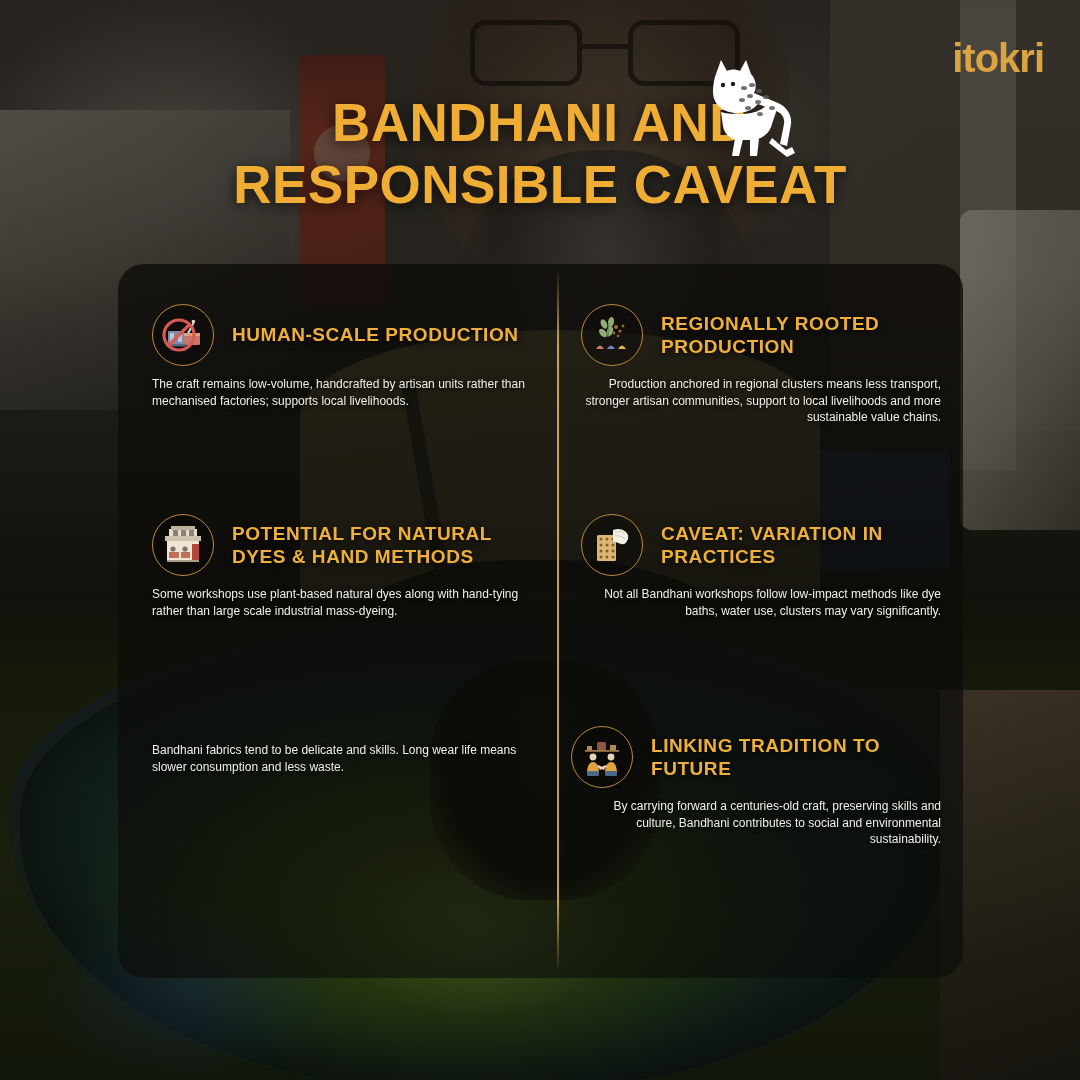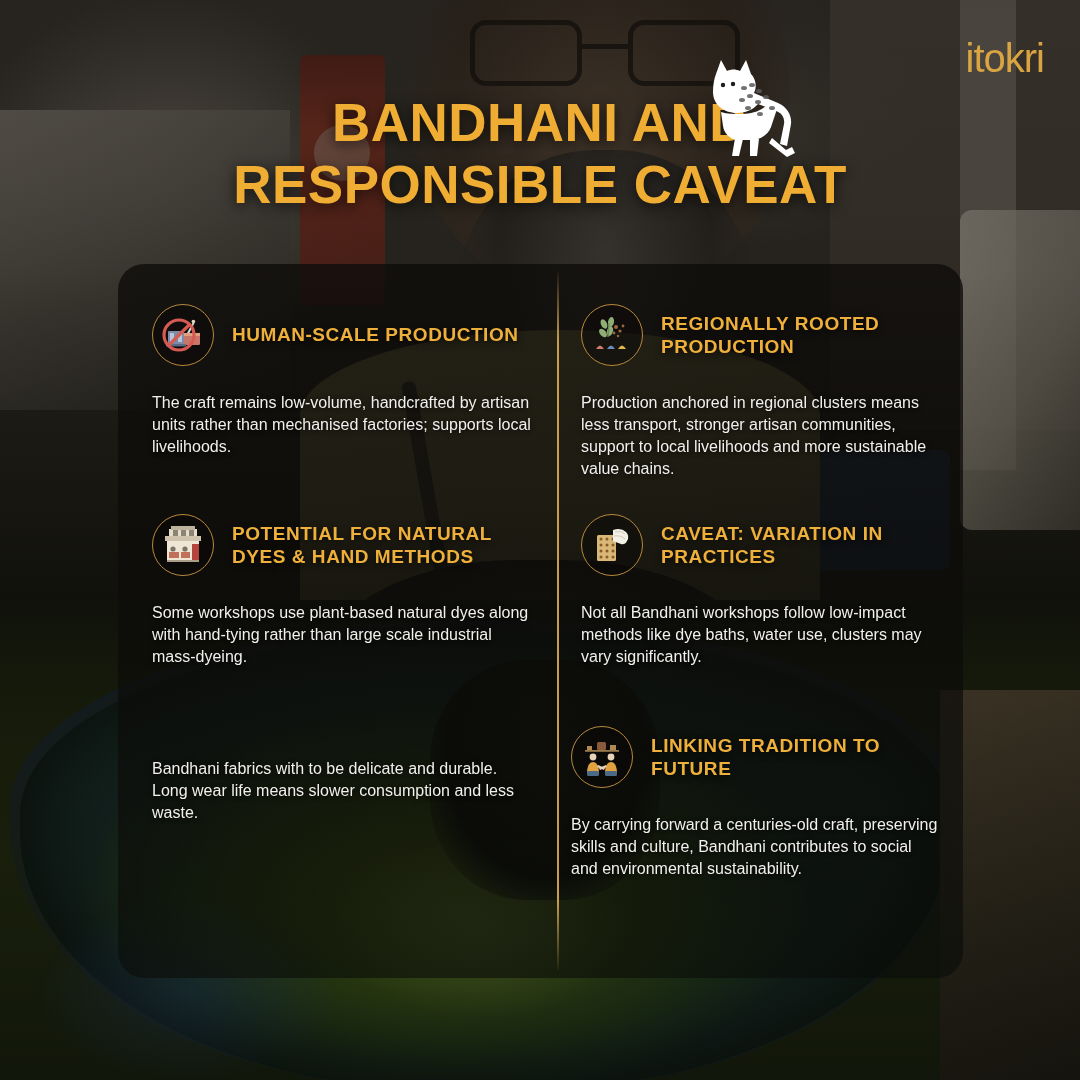--- a/index.html
+++ b/index.html
@@ -141,21 +141,21 @@
   
   .veil {
     position:absolute; inset:0;
     background:
       linear-gradient(180deg, rgba(10,8,6,.55) 0%, rgba(10,8,6,.42) 25%, rgba(8,10,6,.46) 60%, rgba(8,10,6,.55) 100%);
   }
 
   
   .logo {
     position:absolute; right:36px; top:38px;
-    font-size:40px; font-weight:400; letter-spacing:-1px;
+    font-size:40px; font-weight:700; letter-spacing:-1px;
     color:#d9a441; line-height:1;
     font-family:"Liberation Sans", sans-serif;
     text-align:right;
   }
 
   .title-wrap {
     position:absolute; left:0; top:92px; width:1080px;
     text-align:center; z-index:6;
   }
   .title-line {
@@ -199,26 +199,26 @@
     display:flex; align-items:center; justify-content:center;
     overflow:hidden;
   }
   .icon-circle svg { display:block; }
   .card-title {
     font-size:19px; font-weight:800; color:#eeb03a;
     letter-spacing:.55px; line-height:1.22; text-transform:uppercase;
     text-shadow:0 2px 7px rgba(0,0,0,.75);
   }
   .card-body {
-    margin-top:26px;
-    font-size:16px; line-height:1.38; color:#f2f0ec;
+    margin-top:10px;
+    font-size:12px; line-height:1.38; color:#f2f0ec;
     text-shadow:0 1px 5px rgba(0,0,0,.85);
     max-width:392px;
   }
-  .cell.right .card-body { max-width:400px; }
+  .cell.right .card-body { max-width:400px;text-align:right; }
 </style>
 </head>
 <body>
 
 <div id="bg">
   <div class="bg-upper">
     <div class="cabinet-left"></div>
     <div class="can-red"></div>
     <div class="jar-teal"></div>
     <div class="shelf-right"></div>
@@ -385,21 +385,21 @@
             <path d="M26 10 q6 -2 10 2" stroke="#cfc8b6" stroke-width="1" fill="none"></path>
             <path d="M25 14 q7 -1 11 3" stroke="#cfc8b6" stroke-width="1" fill="none"></path>
           </svg>
         </div>
         <div class="card-title">CAVEAT: VARIATION IN PRACTICES</div>
       </div>
       <div class="card-body">Not all Bandhani workshops follow low-impact methods like dye baths, water use, clusters may vary significantly.</div>
     </div>
 
     <div class="cell left r3">
-      <div class="card-body">Bandhani fabrics with to be delicate and durable. Long wear life means slower consumption and less waste.</div>
+      <div class="card-body">Bandhani fabrics tend to be delicate and skills. Long wear life means slower consumption and less waste.</div>
     </div>
 
     <div class="cell right r3">
       <div class="card-head">
         <div class="icon-circle">
           <svg width="46" height="46" viewBox="0 0 46 46">
             <rect x="6" y="16" width="34" height="1.8" fill="#9b7a4a"></rect>
             <rect x="18" y="8" width="9" height="8" rx="1.5" fill="#8a5a3c"></rect>
             <rect x="8" y="12" width="5" height="4" fill="#b08a52"></rect>
             <rect x="31" y="11" width="6" height="5" fill="#b08a52"></rect>

